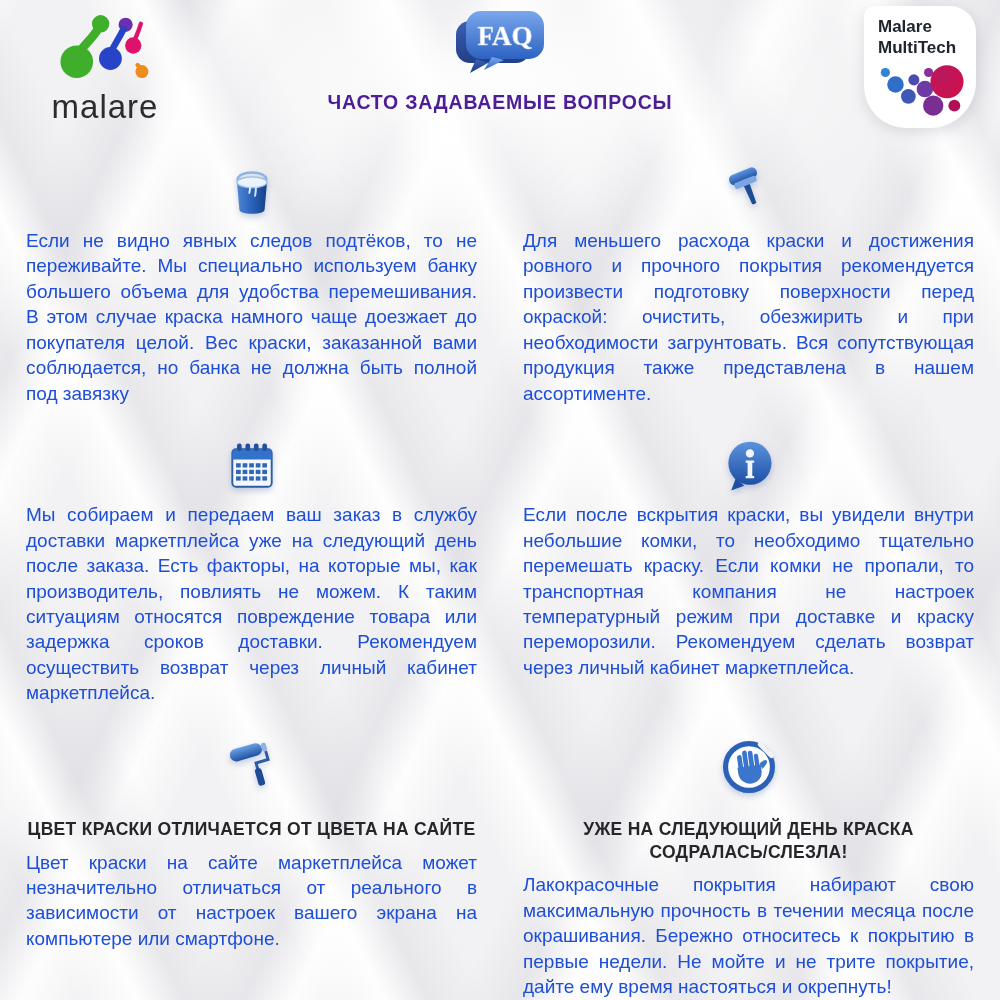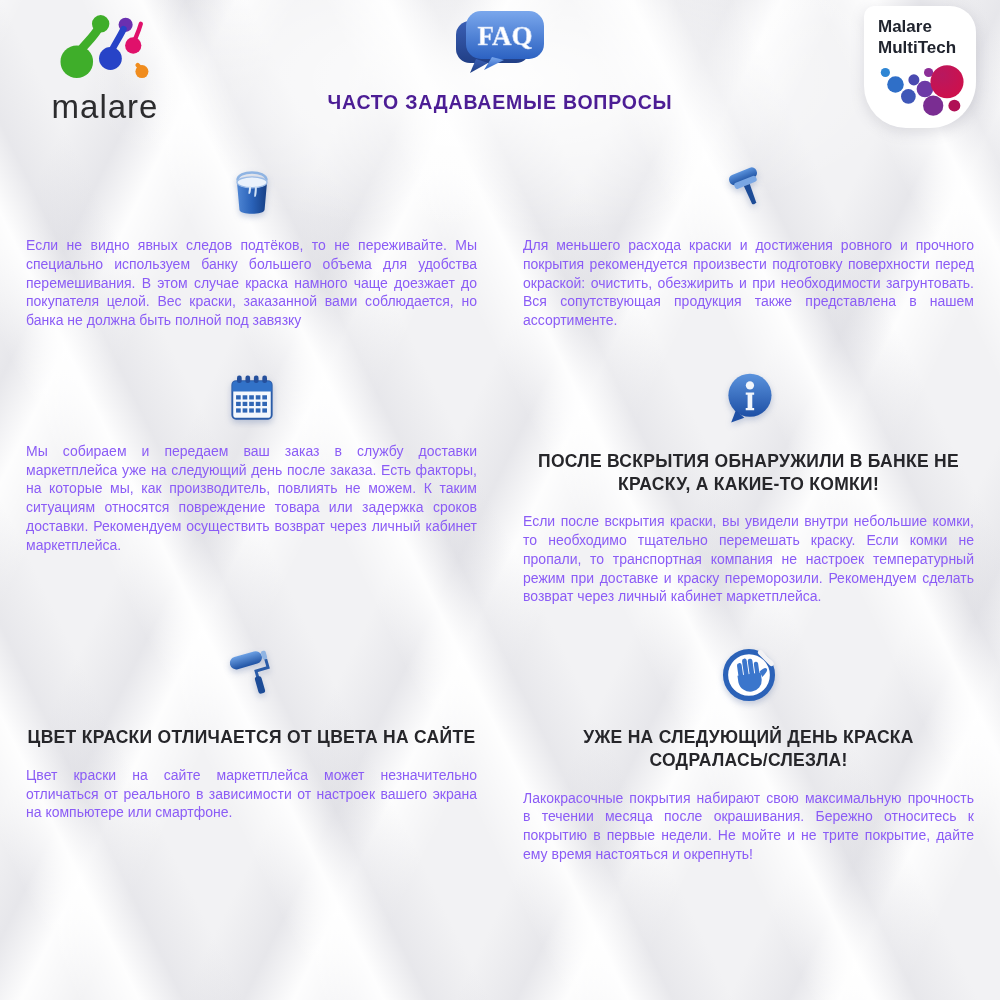--- a/index.html
+++ b/index.html
@@ -22,21 +22,21 @@
   .page-title{margin:10px 0 0; font-size:19.5px; font-weight:800; color:#4c1d95; letter-spacing:.8px;}
   .logo-multitech{position:absolute; right:24px; top:6px; width:112px; height:122px; background:#fff;
     border-radius:10px 26px 46px 42px; box-shadow:0 4px 14px rgba(90,90,110,.18); padding:10px 8px 4px 14px; box-sizing:border-box;}
   .mt-text{font-size:17px; font-weight:700; color:#20242e; line-height:1.25;}
 
   
   main{display:grid; grid-template-columns:1fr 1fr; column-gap:46px; row-gap:26px; padding:6px 26px 0;}
   .faq-item{display:flex; flex-direction:column; align-items:center;}
   .faq-icon{height:70px; display:flex; align-items:center; justify-content:center; filter:drop-shadow(0 3px 3px rgba(40,70,140,.25));}
   .faq-title{margin:16px 0 9px; font-size:17.5px; font-weight:800; color:#26262a; letter-spacing:.3px; text-align:center; line-height:1.3; text-transform:uppercase;}
-  .faq-body{margin:8px; width:100%; font-size:14px; line-height:1.34; color:#8b5cf6; text-align:justify; text-justify:inter-word;}
+  .faq-body{margin:0; width:100%; font-size:19px; line-height:1.34; color:#1d4ed8; text-align:justify; text-justify:inter-word;}
   .faq-item:last-child .faq-body{hyphens:none;}
 </style>
 </head>
 <body>
 
 <div class="page">
 <div class="content">
 
   <header>
 
@@ -188,21 +188,20 @@
             <stop offset="0" stop-color="#5b93dd"></stop>
                   <stop offset="1" stop-color="#1d4fa5"></stop>
           </linearGradient>
               </defs>
           <circle cx="33" cy="28" r="23" fill="url(#gInf)"></circle>
           <path d="M18 44 l-5 13 l14 -5 z" fill="#1d4fa5"></path>
           <circle cx="33" cy="17.5" r="4.4" fill="#f2f6fc"></circle>
           <path d="M28.5 25 h9 v2.5 h-2 v14 h2 v2.5 h-9 v-2.5 h2 v-14 h-2 z" fill="#f2f6fc"></path>
         </svg>
       </div>
-      <h2 class="faq-title">ПОСЛЕ ВСКРЫТИЯ ОБНАРУЖИЛИ В БАНКЕ НЕ КРАСКУ, А КАКИЕ-ТО КОМКИ!</h2>
       <p class="faq-body">Если после вскрытия краски, вы увидели внутри небольшие комки, то необходимо тщательно перемешать краску. Если комки не пропали, то транспортная компания не настроек температурный режим при доставке и краску переморозили. Рекомендуем сделать возврат через личный кабинет маркетплейса.</p>
     </section>
 
     <section class="faq-item">
       <div class="faq-icon">
         <svg width="62" height="62" viewBox="0 0 64 64" aria-hidden="true">
           <defs>
                 <linearGradient id="gRol" x1="0" y1="0" x2="0" y2="1">
             <stop offset="0" stop-color="#6ca0e4"></stop>
                   <stop offset="1" stop-color="#1f52a3"></stop>

